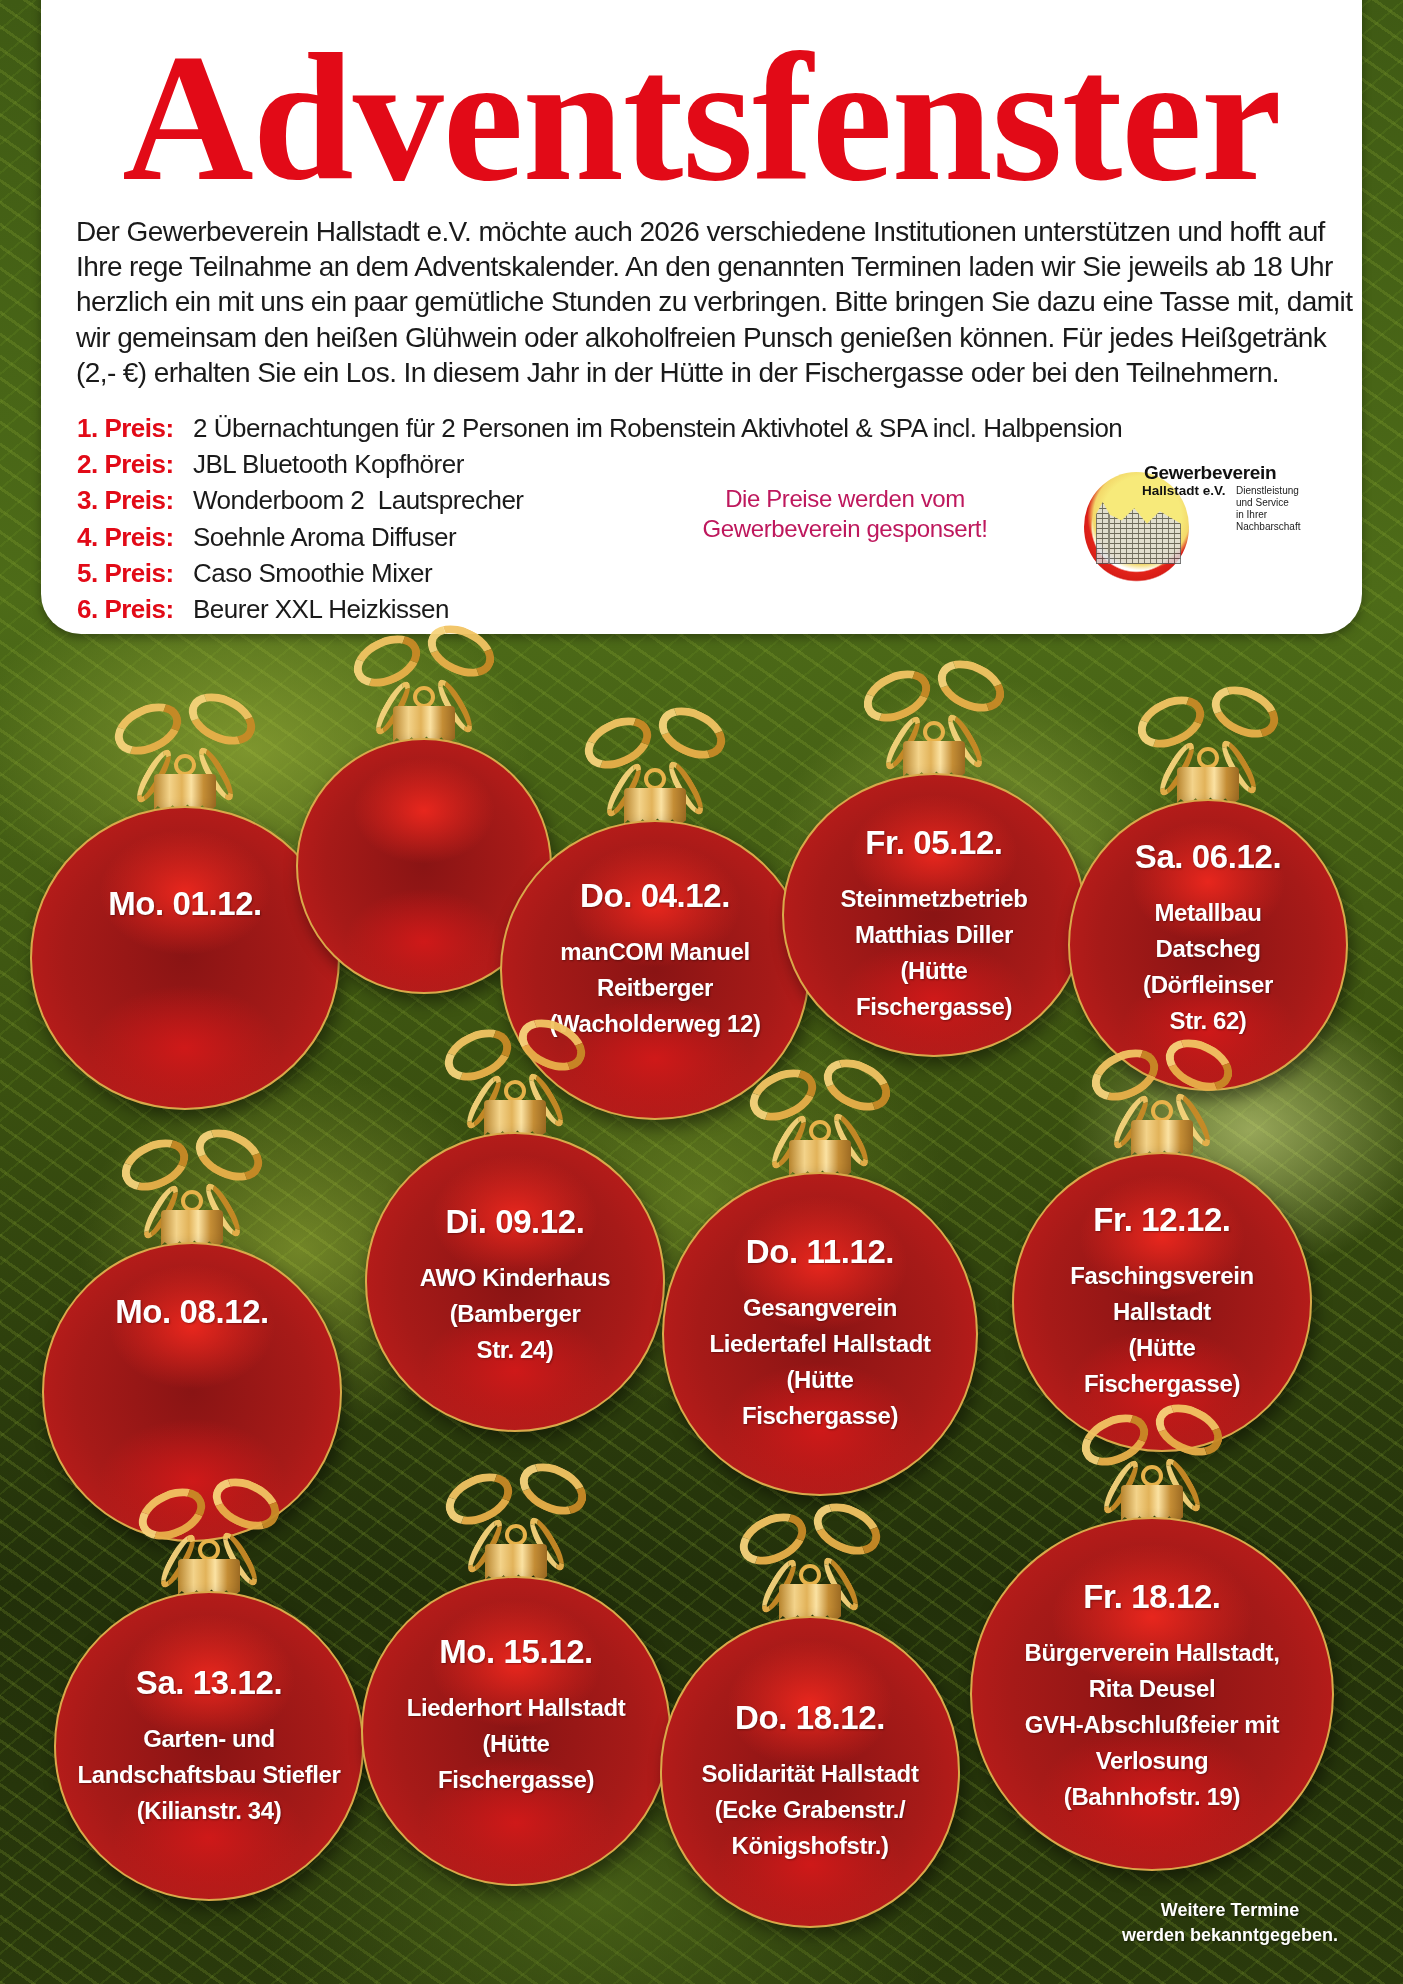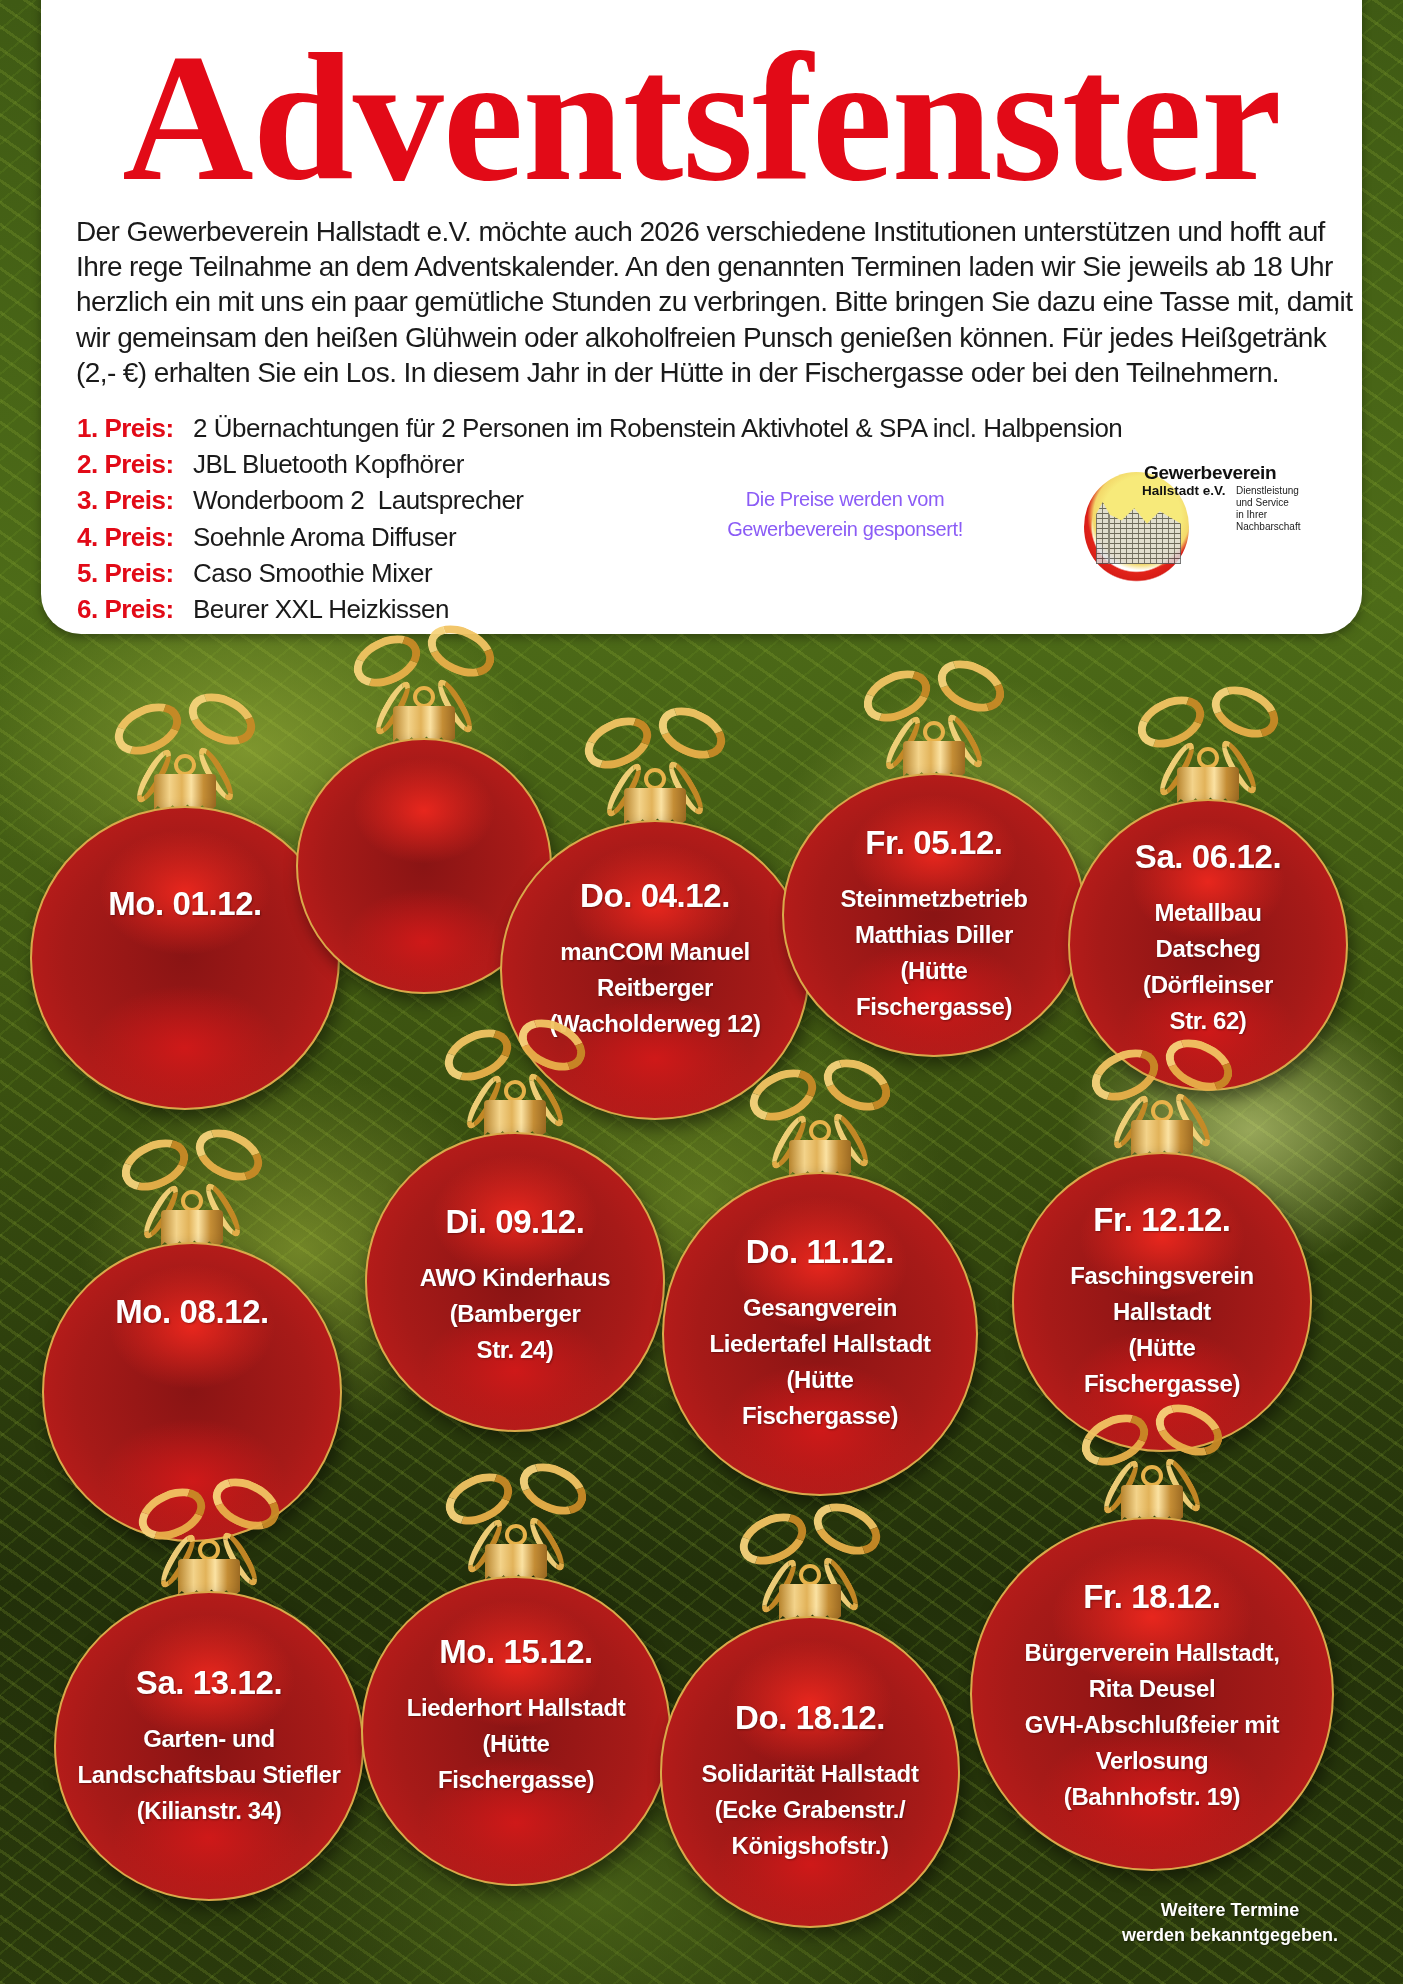--- a/index.html
+++ b/index.html
@@ -32,21 +32,21 @@
     font-size: 28px; line-height: 35.2px; color: #1a1a1a;
     letter-spacing: -0.6px; text-align: justify;
   }
   .intro span { display: block; white-space: nowrap; }
   .prizes { position: absolute; left: 77px; top: 410px; }
   .prize { height: 36.2px; line-height: 36px; font-size: 26px; white-space: nowrap; letter-spacing: -0.5px; }
   .prize .lbl { display: inline-block; width: 116px; color: #e20a17; font-weight: bold; }
   .prize .val { color: #1a1a1a; }
   .sponsor {
     position: absolute; left: 665px; top: 484px; width: 360px; text-align: center;
-    font-size: 20px; line-height: 30px; color: #8b5cf6; letter-spacing: -0.4px;
+    font-size: 24px; line-height: 30px; color: #be185d; letter-spacing: -0.4px;
   }
   .logo { position: absolute; left: 1084px; top: 462px; width: 230px; height: 120px; }
   .logo .badge {
     position: absolute; left: 0; top: 10px; width: 105px; height: 110px; border-radius: 50%;
     background: radial-gradient(circle at 55% 40%, #f7ea7a 0 45%, #f3d86a 55%, transparent 62%),
                 radial-gradient(circle at 50% 50%, transparent 0 58%, #e2231a 60%, #d81d17 70%, transparent 72%);
   }
   .logo .houses {
     position: absolute; left: 12px; top: 40px; width: 85px; height: 62px;
     background:

